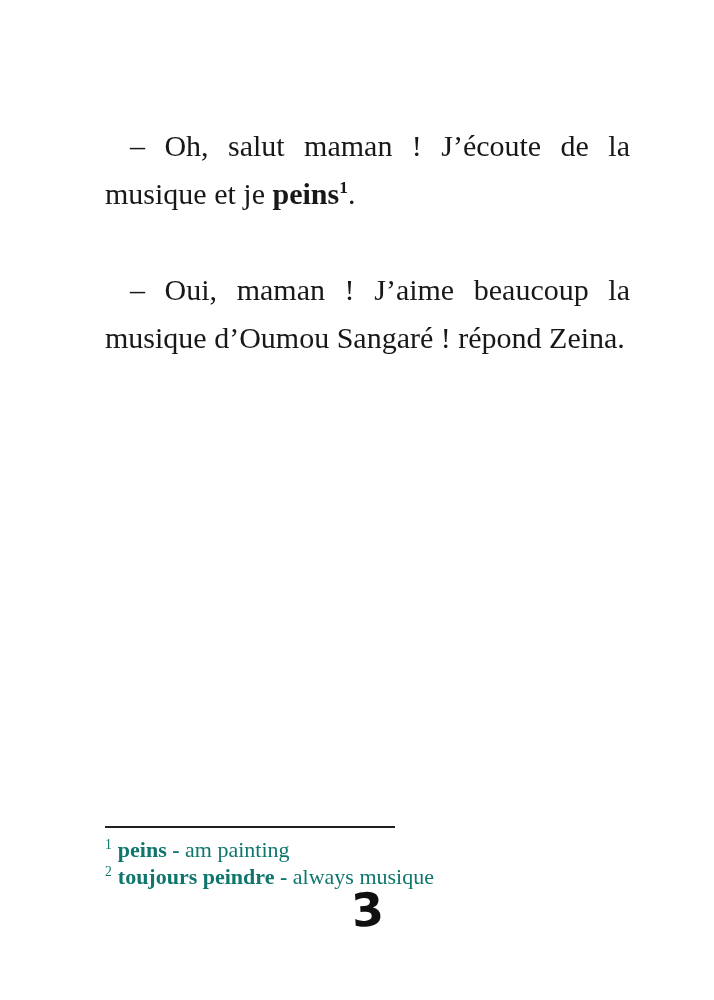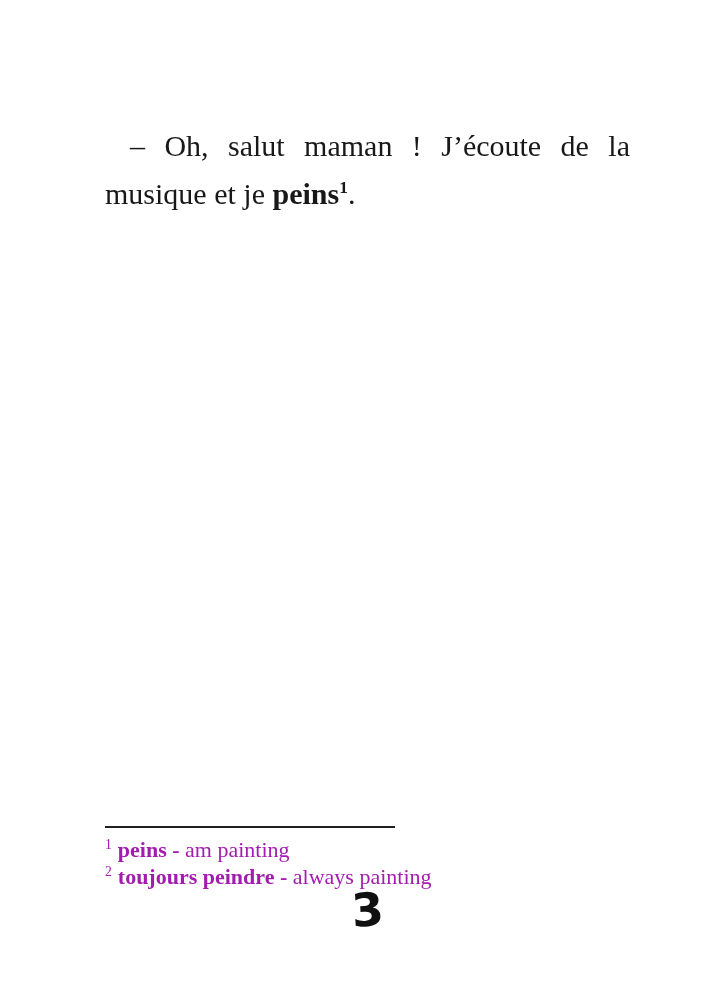--- a/index.html
+++ b/index.html
@@ -31,21 +31,21 @@
     line-height: 0;
     vertical-align: super;
   }
   .footnotes {
     position: absolute;
     left: 105px;
     right: 84px;
     top: 826px;
     font-size: 22px;
     line-height: 27px;
-    color: #a21caf;
+    color: #0f766e;
   }
   .fn-rule {
     width: 290px;
     height: 0;
     border-top: 2px solid #202020;
     margin-bottom: 8px;
   }
   .footnote sup.fnmark {
     font-size: 0.62em;
     line-height: 0;
@@ -72,24 +72,25 @@
 <body>
 
 <div class="page">
 
   <div class="body-text">
 
     <p class="para indent"><span>– Oh, salut maman&nbsp;! J’écoute de la musique et je </span><b>peins</b><sup class="fnref">1</sup><span>.</span></p>
 
 
 
+    <p class="para indent"><span>– Oui, maman&nbsp;! J’aime beaucoup la musique d’Oumou Sangaré&nbsp;! répond Zeina.</span></p>
 
   </div>
 
   <div class="footnotes">
     <div class="fn-rule"></div>
     <div class="footnote"><sup class="fnmark">1</sup><b>peins -</b> <span>am painting</span></div>
-    <div class="footnote"><sup class="fnmark">2</sup><b>toujours peindre -</b> <span>always painting</span></div>
+    <div class="footnote"><sup class="fnmark">2</sup><b>toujours peindre -</b> <span>always musique</span></div>
   </div>
 
   <div class="page-number">3</div>
 
 </div>
 
 </body></html>

